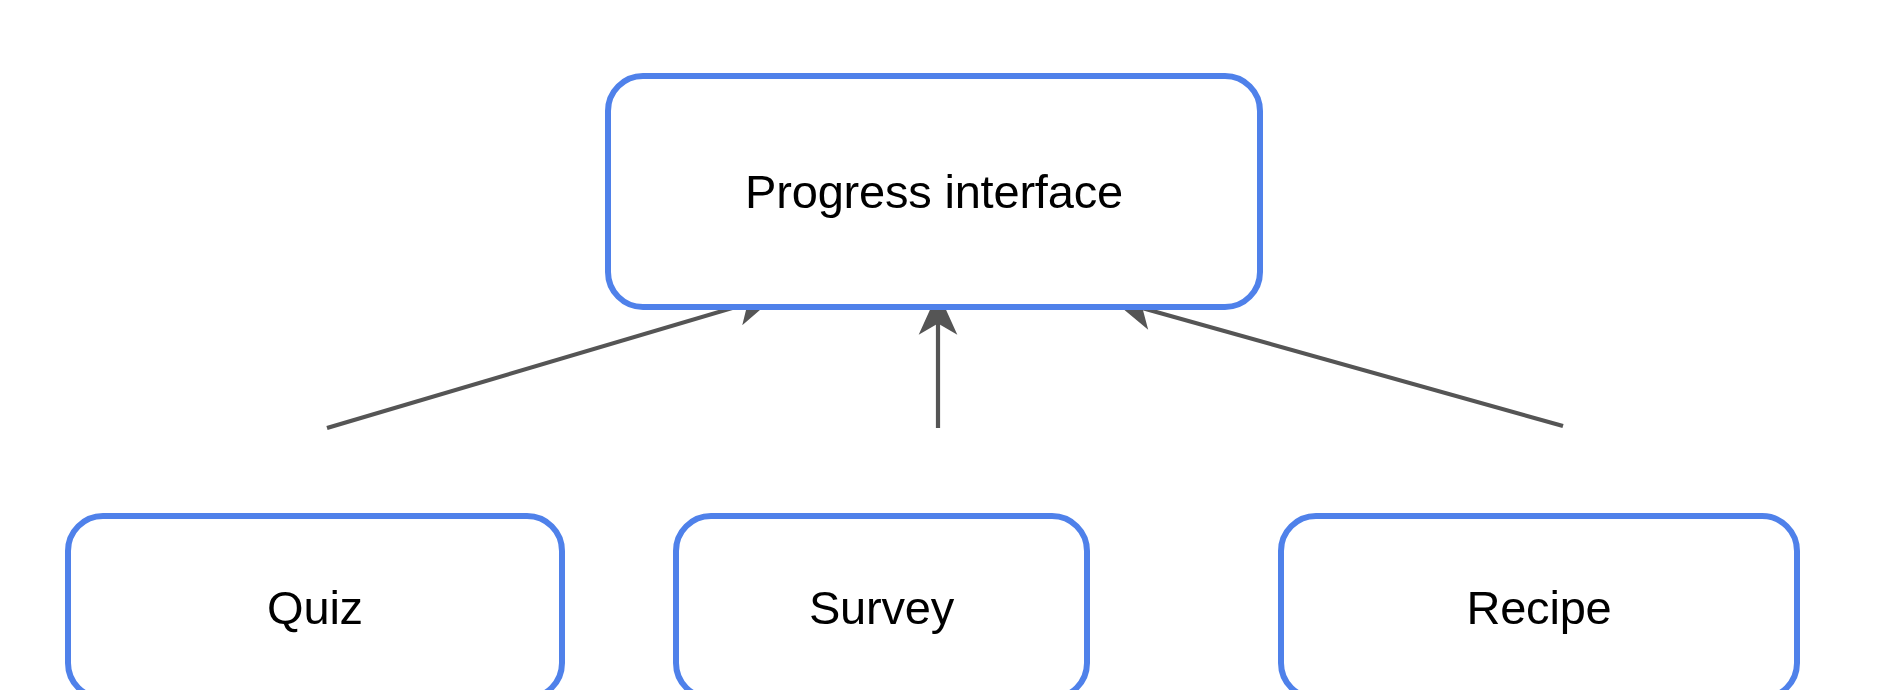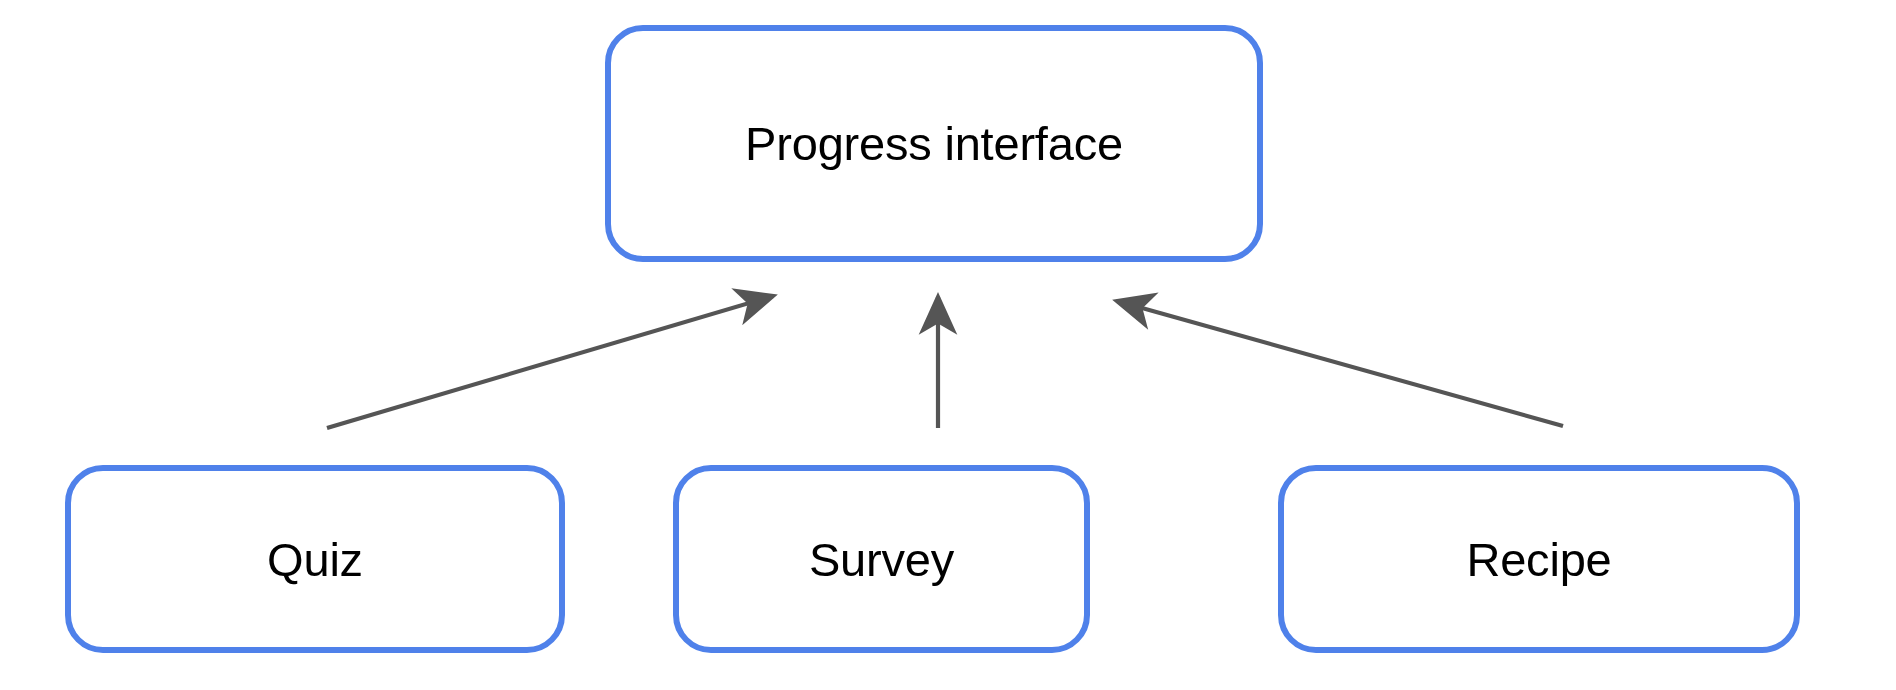--- a/index.html
+++ b/index.html
@@ -20,20 +20,21 @@
   }
   .node {
     position: absolute;
     box-sizing: border-box;
     background: #ffffff;
     border: 6px solid #4f81ea;
     border-radius: 38px;
     display: flex;
     align-items: center;
     justify-content: center;
+    margin-top: 48px;
   }
   .node-label {
     font-family: "Liberation Sans", sans-serif;
     font-size: 47px;
     font-weight: 400;
     color: #000000;
     letter-spacing: -0.2px;
     line-height: 1;
     white-space: nowrap;
     user-select: none;

